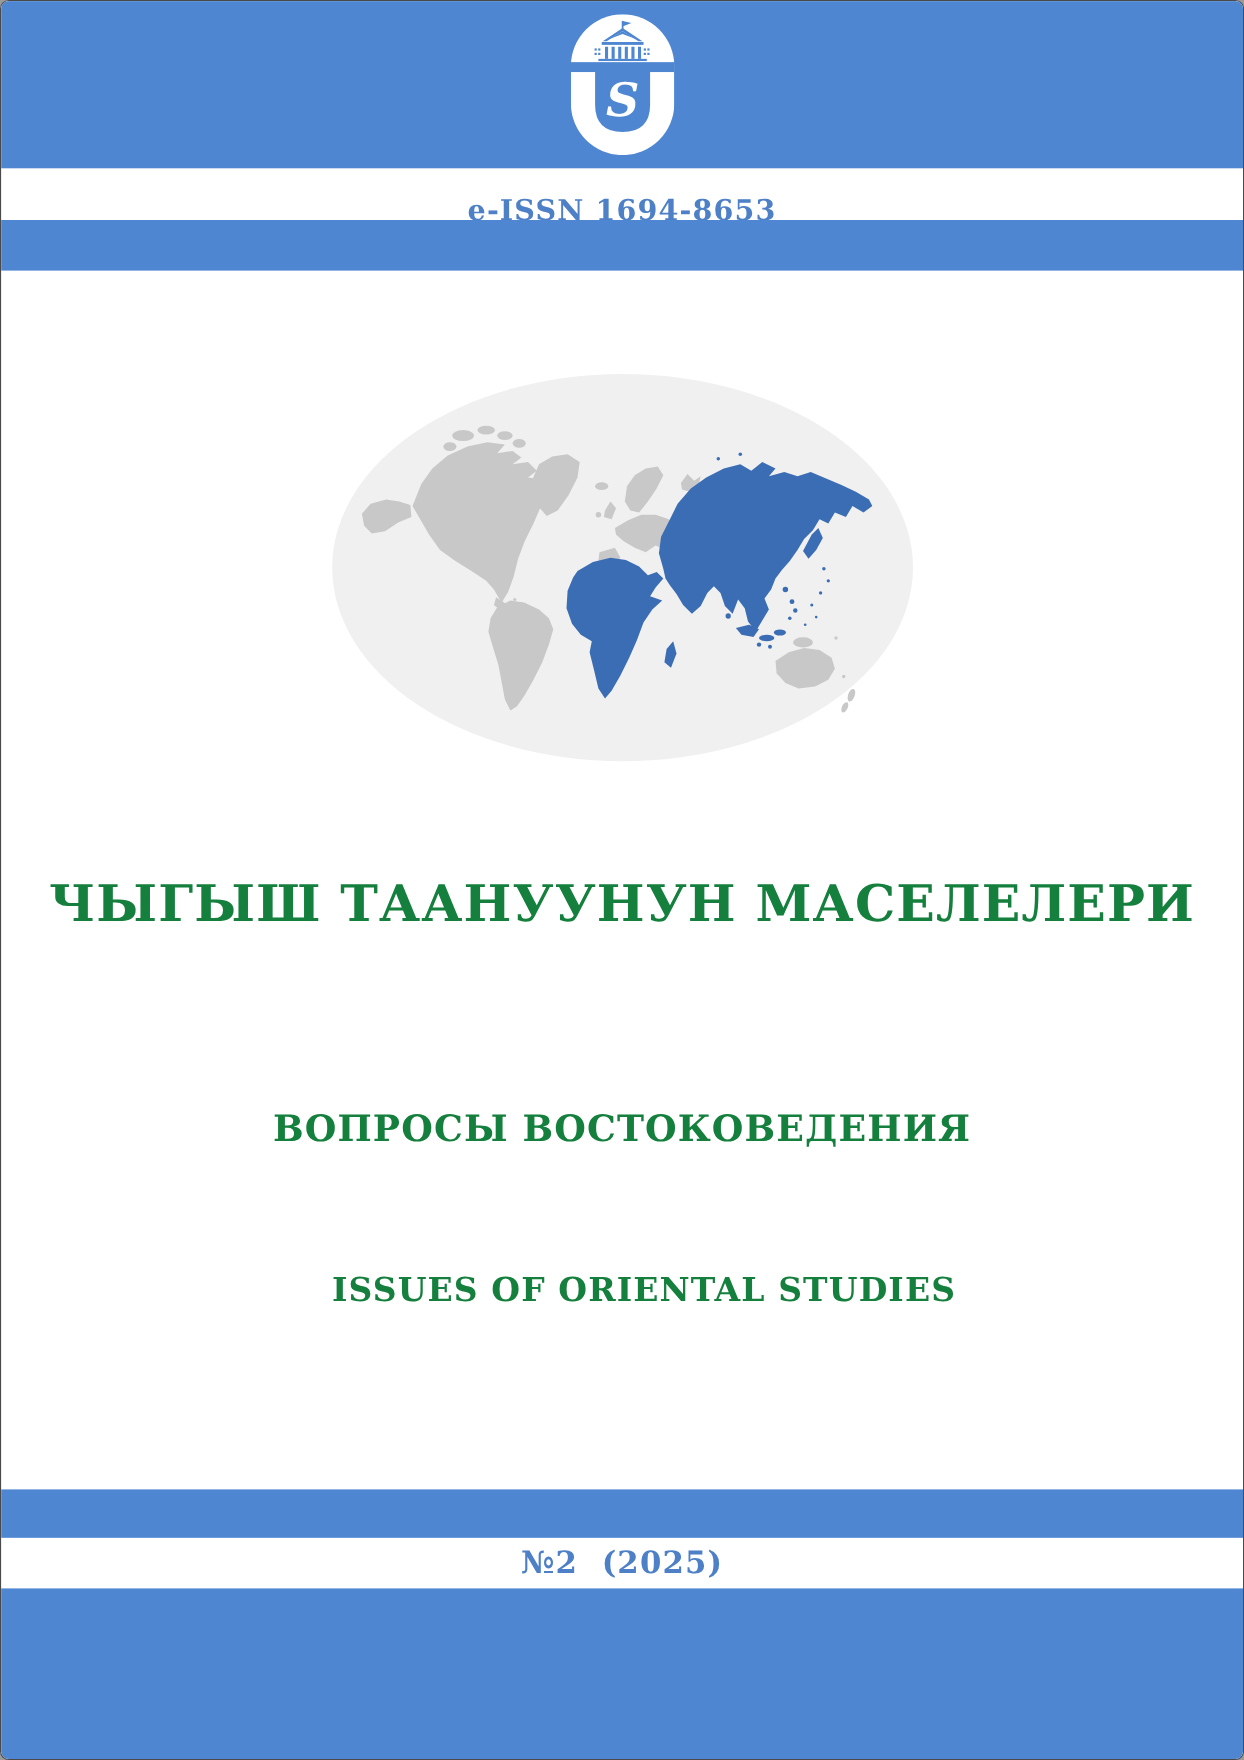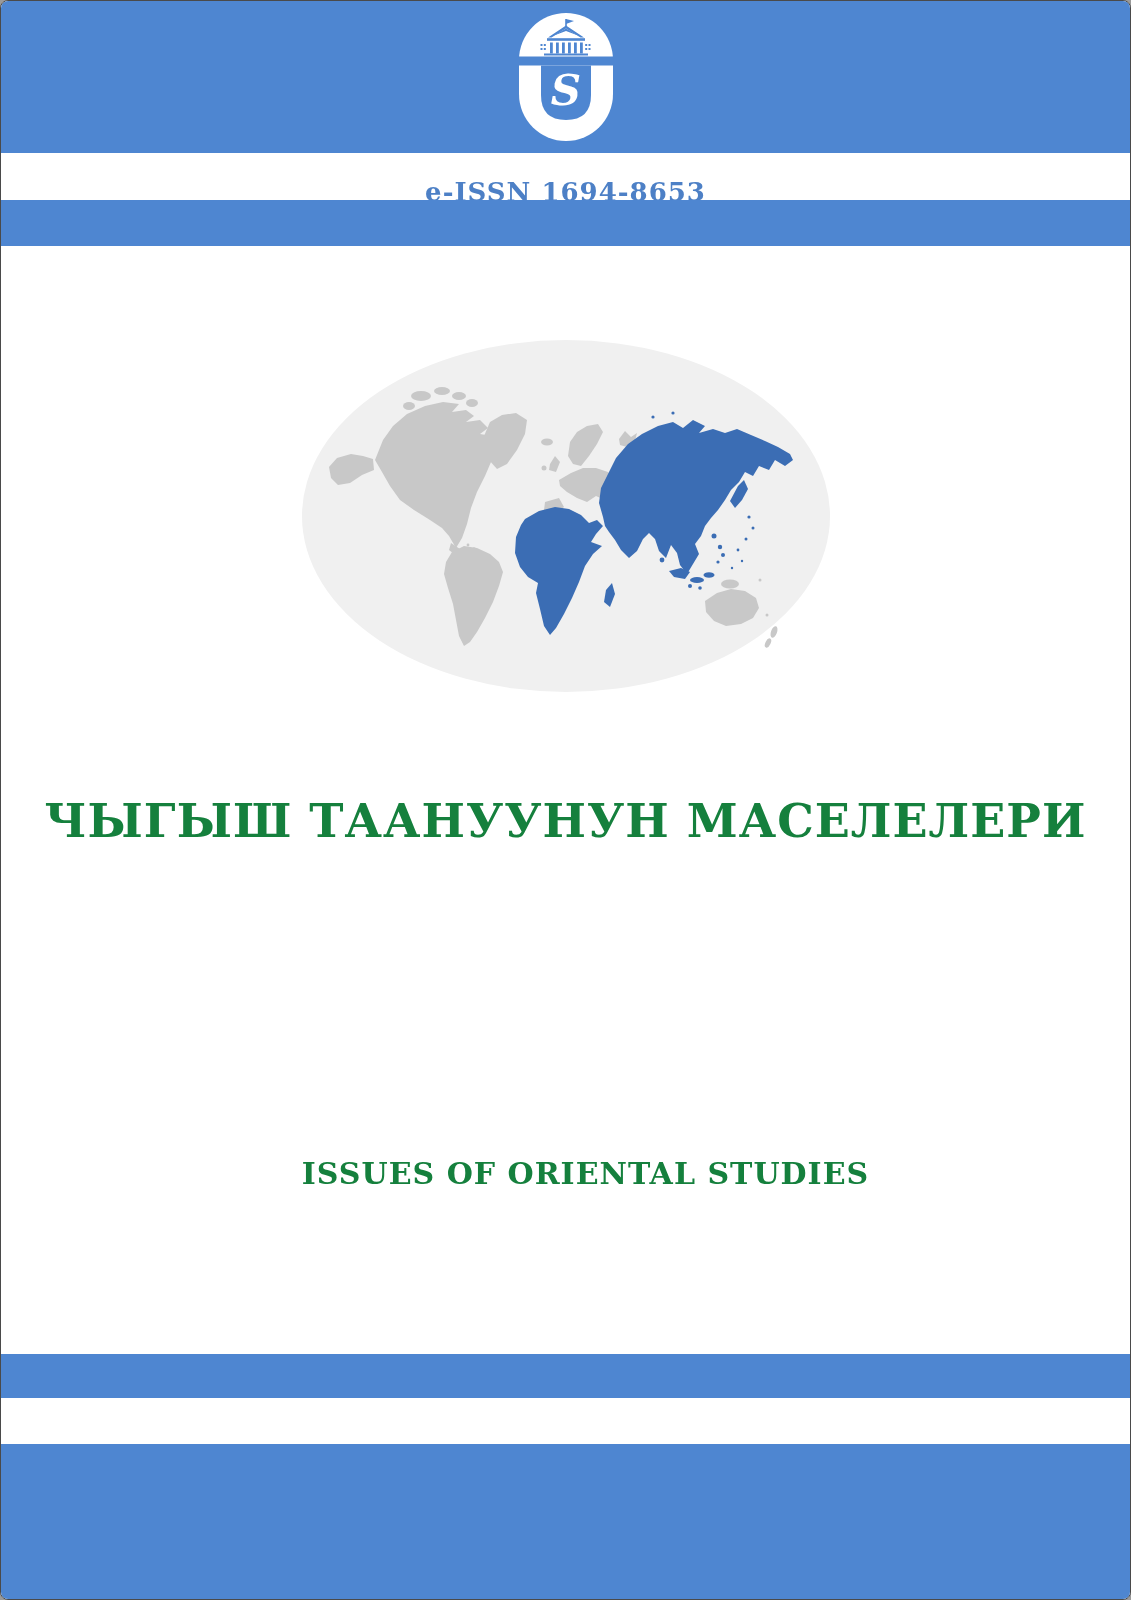--- a/index.html
+++ b/index.html
@@ -164,18 +164,20 @@
         <circle cx="445" cy="200" r="1.5"></circle>
       <circle cx="437" cy="211" r="1.4"></circle>
         <circle cx="441" cy="222" r="1.2"></circle>
         <circle cx="431" cy="229" r="1.2"></circle>
       <circle cx="352" cy="78" r="1.6"></circle>
         <circle cx="372" cy="74" r="1.6"></circle>
     </g>
   </svg>
 
   <h1 class="title title-kyrgyz">ЧЫГЫШ ТААНУУНУН МАСЕЛЕЛЕРИ</h1>
+  <h2 class="title title-russian">ВОПРОСЫ ВОСТОКОВЕДЕНИЯ</h2>
   <h2 class="title title-english">ISSUES OF ORIENTAL STUDIES</h2>
 
   <div class="band band-3"></div>
+  <div class="issue-row">№2  (2025)</div>
   <div class="band band-bottom"></div>
 
 </div>
 
 </body></html>

